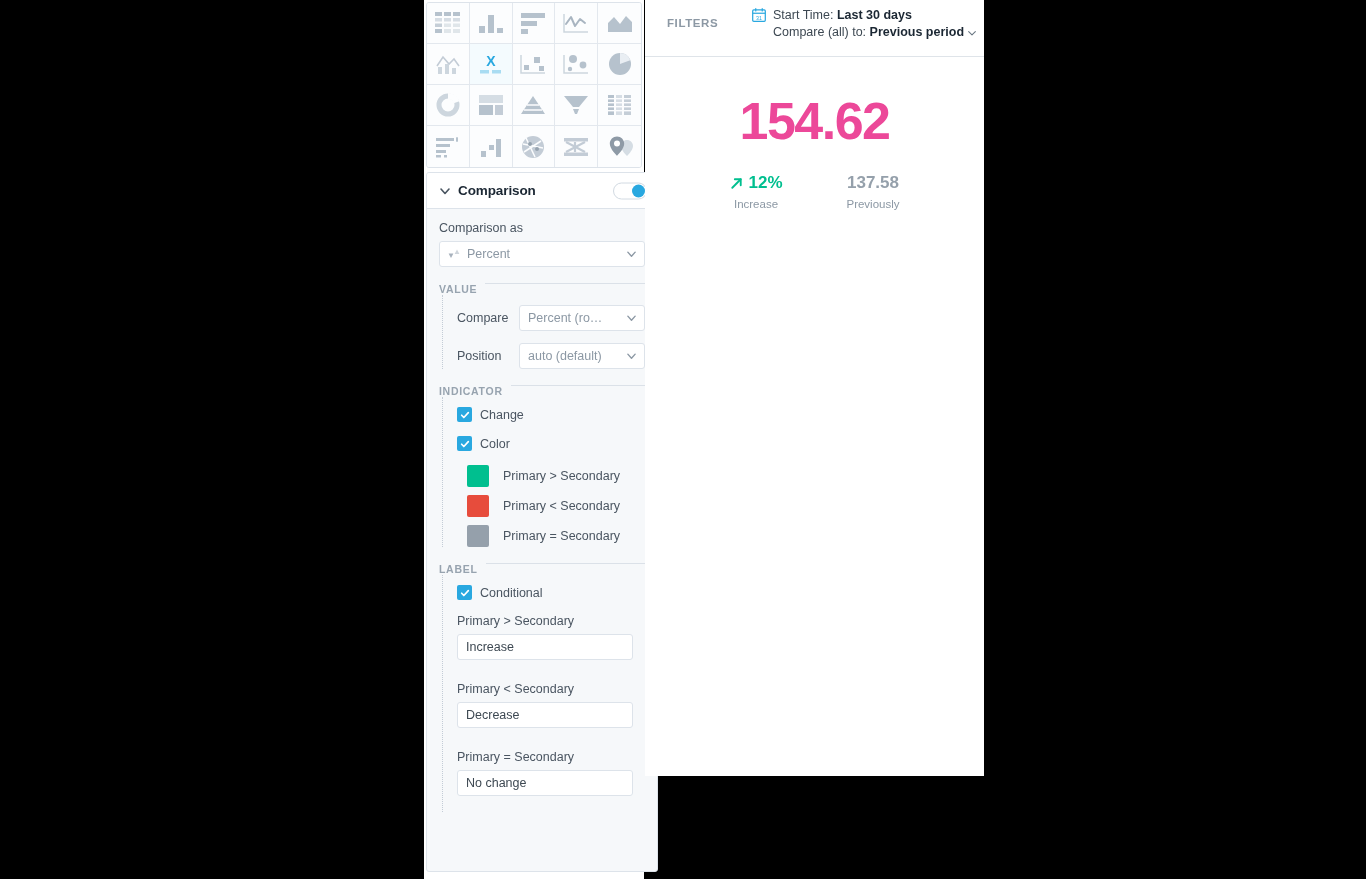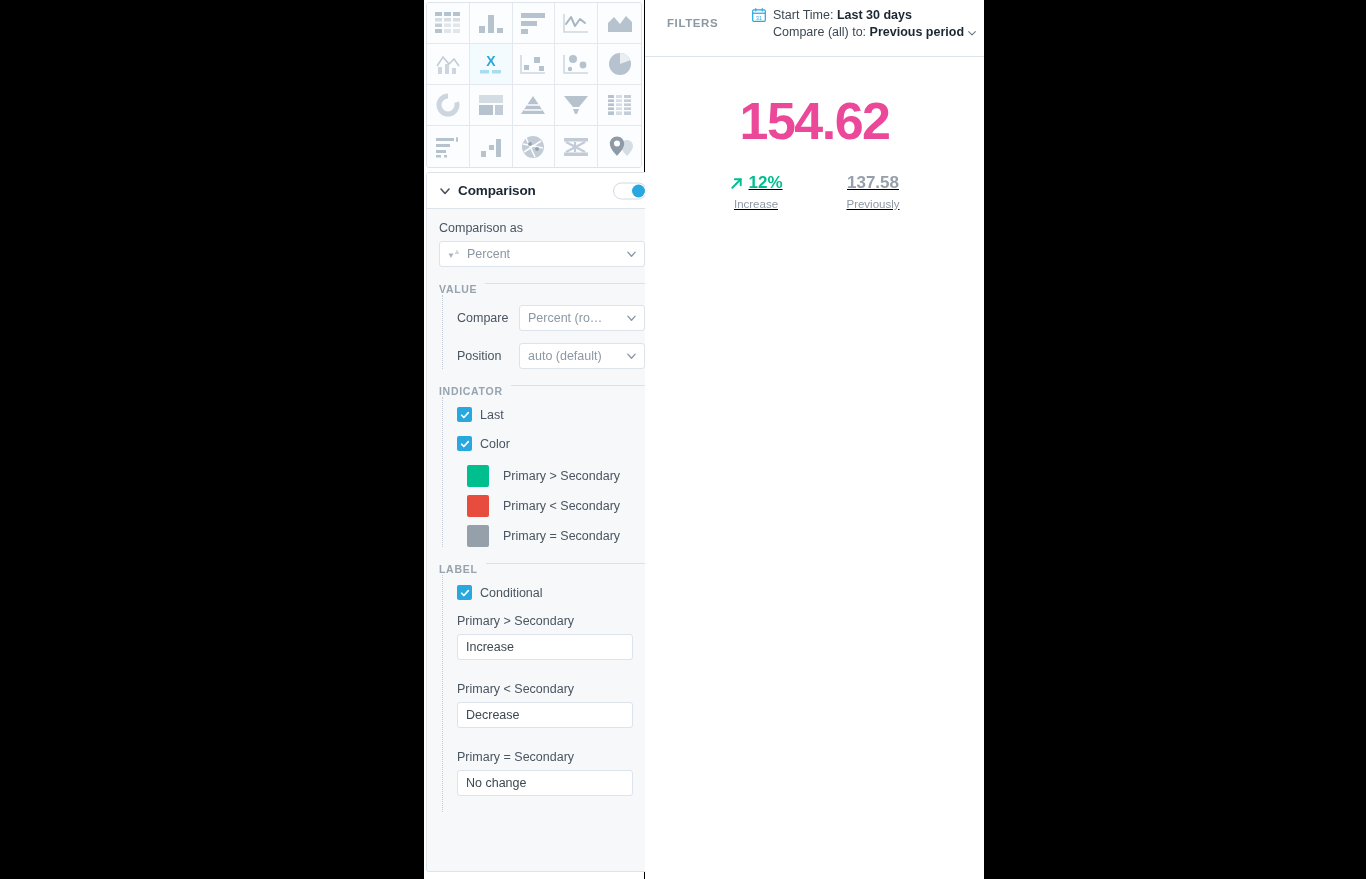--- a/index.html
+++ b/index.html
@@ -143,21 +143,21 @@
     border-radius: 3px;
     padding: 0 8px;
     font-size: 12.5px; color: #3d4852;
     font-family: "Liberation Sans", sans-serif;
     margin-bottom: 16px;
   }
 
   
   .right-col {
     position: absolute; left: 645px; top: 0;
-    width: 339px; height: 879px;
+    width: 339px; height: 776px;
     background: #ffffff;
   }
   .filters-bar {
     position: relative;
     height: 57px;
     border-bottom: 1px solid #dfe4e9;
   }
   .filters-label {
     position: absolute; left: 22px; top: 17px;
     font-size: 11.5px; font-weight: bold; color: #8c98a4;
@@ -170,21 +170,20 @@
   .filter-chev { display: inline-block; width: 10px; height: 10px; color: #6b7884; vertical-align: middle; margin-left: 3px; }
 
   .kpi-wrap { position: relative; padding-top: 38px; text-align: center; }
   .kpi-value {
     font-size: 52px; font-weight: bold; color: #ec4899;
     letter-spacing: -1.5px; line-height: 1;
   }
   .kpi-compare {
     display: flex; align-items: center; justify-content: center;
     margin-top: 26px;
-    text-decoration: underline;
   }
   .kpi-cell { width: 92px; text-align: center; }
   .kpi-sep { width: 1px; border-left: 1px dotted #c3ccd6; margin: 2px 12px 2px 12px; }
   .kpi-num {
     font-size: 17px; font-weight: bold; line-height: 20px;
     display: flex; align-items: center; justify-content: center;
   }
   .kpi-num .arrow { width: 15px; height: 15px; margin-right: 4px; }
   .kpi-sub { font-size: 11.5px; color: #8c98a4; margin-top: 5px; }
 </style>
@@ -461,21 +460,21 @@
           <span class="sect-rule"></span>
         </div>
         <div class="sect-body">
 
           <div class="check-row">
             <span class="checkbox">
               <svg viewBox="0 0 12 12">
                 <path d="M2 6.3 L4.6 9 L10 3.2" fill="none" stroke="currentColor" stroke-width="2" stroke-linecap="round" stroke-linejoin="round"></path>
               </svg>
             </span>
-            <span class="check-label">Last</span>
+            <span class="check-label">Change</span>
           </div>
 
           <div class="check-row">
             <span class="checkbox">
               <svg viewBox="0 0 12 12">
                 <path d="M2 6.3 L4.6 9 L10 3.2" fill="none" stroke="currentColor" stroke-width="2" stroke-linecap="round" stroke-linejoin="round"></path>
               </svg>
             </span>
             <span class="check-label">Color</span>
           </div>

